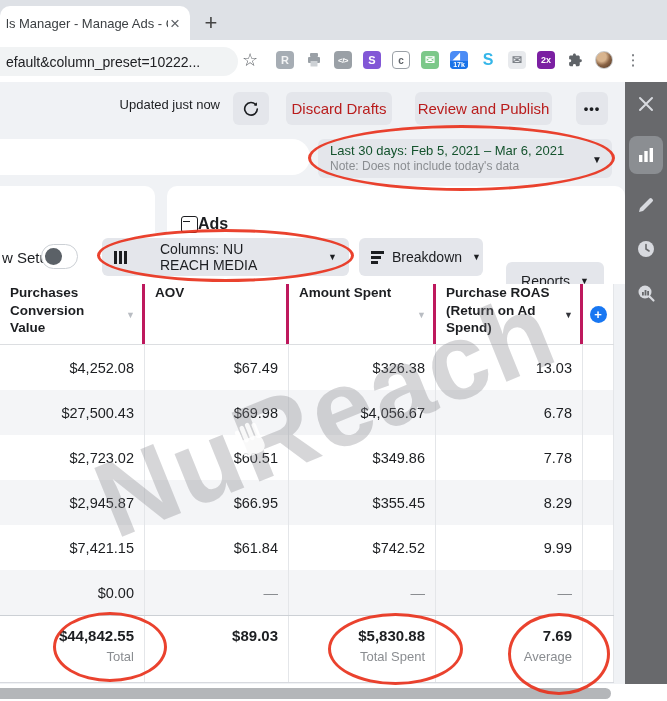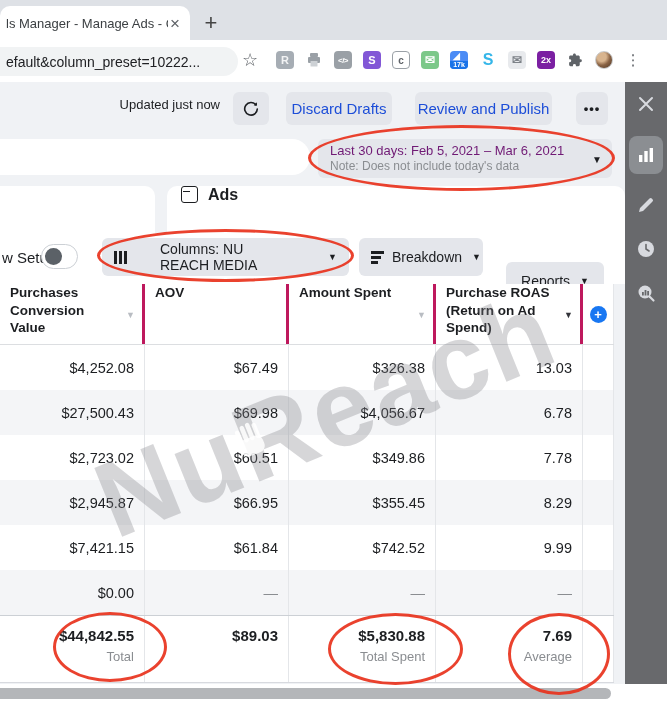--- a/index.html
+++ b/index.html
@@ -40,36 +40,36 @@
   .ei-puzzle { background:transparent; }
   .ei-avatar { border-radius:50%; border:1px solid #c8cacc;
                background: radial-gradient(circle at 35% 30%, #d8b48e 0 30%, #8a6344 55%, #4a3322 100%); }
   .ei-menu { background:transparent; color:#5f6368; font-size:15px; font-weight:normal; }
 
   
   .page { left:0; top:82px; width:667px; height:619px; background:#f0f2f5; }
   .updated { left:70px; top:97px; width:150px; text-align:right; font-size:13px; color:#1c1e21; }
   .btn { background:#e4e6eb; border-radius:6px; display:flex; align-items:center; justify-content:center;
          font-size:15px; color:#1c1e21; cursor:pointer; }
-  .btn.disabled { color:#1d4ed8; cursor:default; }
+  .btn.disabled { color:#b91c1c; cursor:default; }
   .btn-refresh { left:233px; top:92px; width:36px; height:33px; }
   .btn-discard { left:286px; top:92px; width:106px; height:33px; }
   .btn-review  { left:415px; top:92px; width:137px; height:33px; }
   .btn-more    { left:576px; top:92px; width:32px; height:33px; font-size:13px; letter-spacing:1px; font-weight:bold; }
 
   .searchbox { left:-20px; top:139px; width:330px; height:36px; background:#fff; border-radius:18px; }
   .datebtn { left:318px; top:139px; width:294px; height:39px; background:#e4e6eb; border-radius:6px;
              padding:4px 26px 4px 12px; cursor:pointer; }
-  .date-line1 { font-size:13px; color:#701a75; white-space:nowrap; }
+  .date-line1 { font-size:13px; color:#14532d; white-space:nowrap; }
   .date-line2 { font-size:12px; color:#8a8d91; white-space:nowrap; margin-top:1px; }
   .date-caret { position:absolute; right:10px; top:15px; font-size:10px; color:#1c1e21; }
 
   .card-left { left:0; top:186px; width:155px; height:47px; background:#fff; border-radius:0 10px 0 0; }
   .card-ads { left:167px; top:186px; width:458px; height:47px; background:#fff; border-radius:10px 10px 0 0;
-              display:flex; align-items:flex-start; padding-left:14px; gap:10px; }
+              display:flex; align-items:flex-end; padding-left:14px; }
   .ads-icon { width:17px; height:17px; border:1.7px solid #1c1e21; border-radius:3px; position:relative; }
   .ads-icon-mark { position:absolute; left:1px; top:1px; width:7px; height:4px; border-bottom:1.7px solid #1c1e21; }
   .ads-label { font-weight:bold; font-size:16px; }
 
   .controls-band { left:0; top:233px; width:625px; height:51px; background:#fff; }
   .setup-label { left:2px; top:249px; font-size:15px; }
   .toggle { left:41px; top:244px; width:37px; height:25px; border:1px solid #ccd0d5; border-radius:13px; background:#fff; cursor:pointer; }
   .toggle-knob { position:absolute; left:3px; top:3px; width:17px; height:17px; border-radius:50%; background:#5b6167; }
   .ctl-btn { top:238px; height:38px; background:#e4e6eb; border-radius:6px; display:flex; align-items:center;
              gap:8px; padding:0 12px; font-size:14px; cursor:pointer; }

